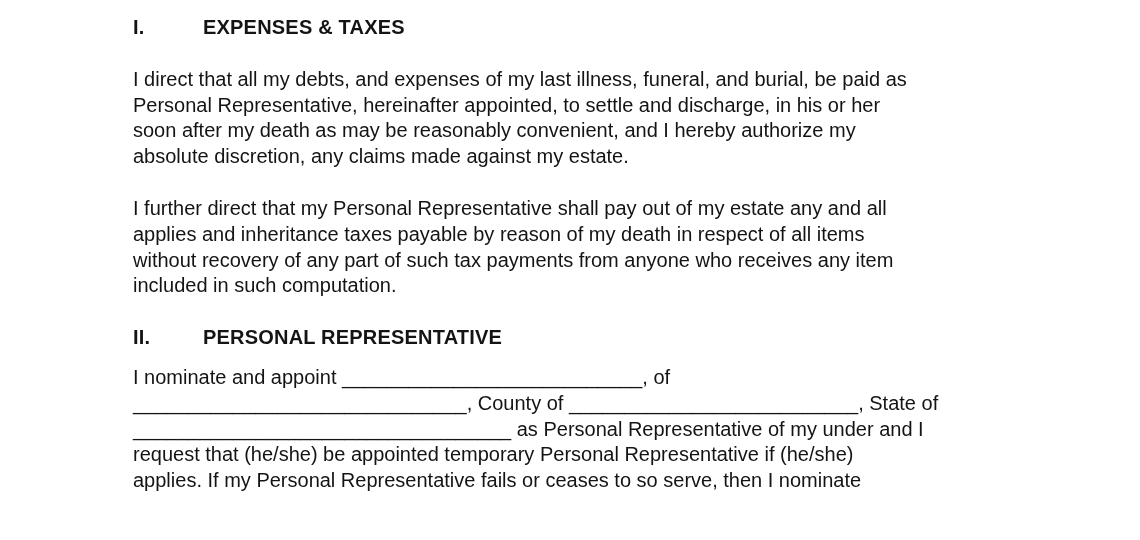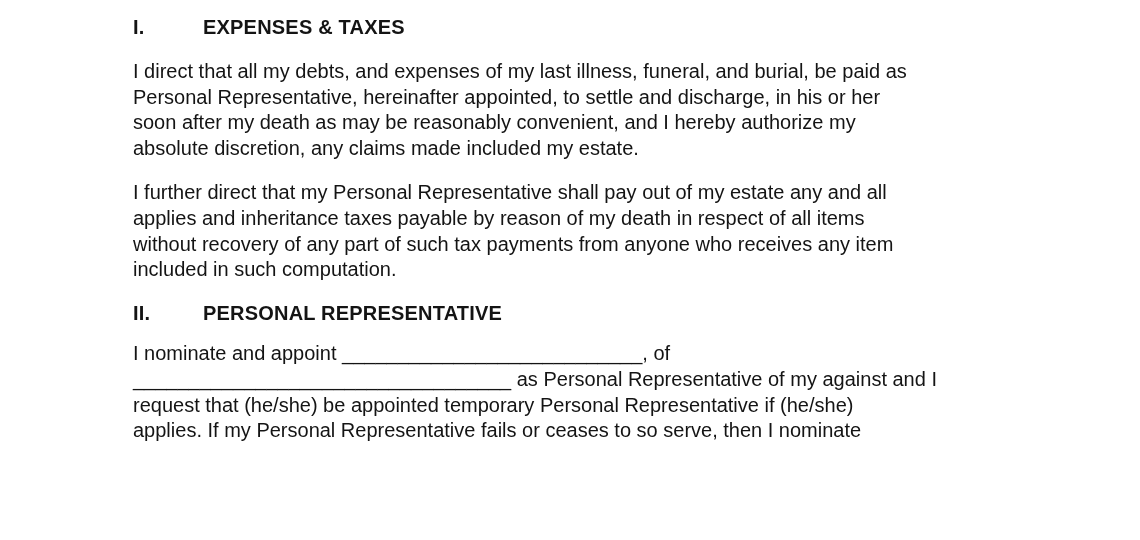--- a/index.html
+++ b/index.html
@@ -26,53 +26,54 @@
     .heading {
       display: flex;
       font-weight: bold;
       letter-spacing: 0.2px;
     }
     .heading .hnum {
       flex: 0 0 70px;
       width: 70px;
     }
     .para { margin: 0; }
-    .mt-blank { margin-top: 18px; }
+    .mt-blank { margin-top: 26px; }
     .mt-small { margin-top: 14px; }
     .line { white-space: pre; }
   </style>
 </head>
 <body>
 
 <div class="page">
 
   <div class="heading">
     <span class="hnum">I.</span>
     <span class="htitle">EXPENSES &amp; TAXES</span>
   </div>
 
   <div class="para mt-blank">
     <div class="line">I direct that all my debts, and expenses of my last illness, funeral, and burial, be paid as</div>
     <div class="line">Personal Representative, hereinafter appointed, to settle and discharge, in his or her</div>
     <div class="line">soon after my death as may be reasonably convenient, and I hereby authorize my</div>
-    <div class="line">absolute discretion, any claims made included my estate.</div>
+    <div class="line">absolute discretion, any claims made against my estate.</div>
   </div>
 
   <div class="para mt-blank">
     <div class="line">I further direct that my Personal Representative shall pay out of my estate any and all</div>
     <div class="line">applies and inheritance taxes payable by reason of my death in respect of all items</div>
     <div class="line">without recovery of any part of such tax payments from anyone who receives any item</div>
     <div class="line">included in such computation.</div>
   </div>
 
   <div class="heading mt-blank">
     <span class="hnum">II.</span>
     <span class="htitle">PERSONAL REPRESENTATIVE</span>
   </div>
 
   <div class="para mt-small">
     <div class="line">I nominate and appoint ___________________________, of</div>
-    <div class="line">__________________________________ as Personal Representative of my against and I</div>
+    <div class="line">______________________________, County of __________________________, State of</div>
+    <div class="line">__________________________________ as Personal Representative of my under and I</div>
     <div class="line">request that (he/she) be appointed temporary Personal Representative if (he/she)</div>
     <div class="line">applies. If my Personal Representative fails or ceases to so serve, then I nominate</div>
   </div>
 
 </div>
 
 </body></html>

